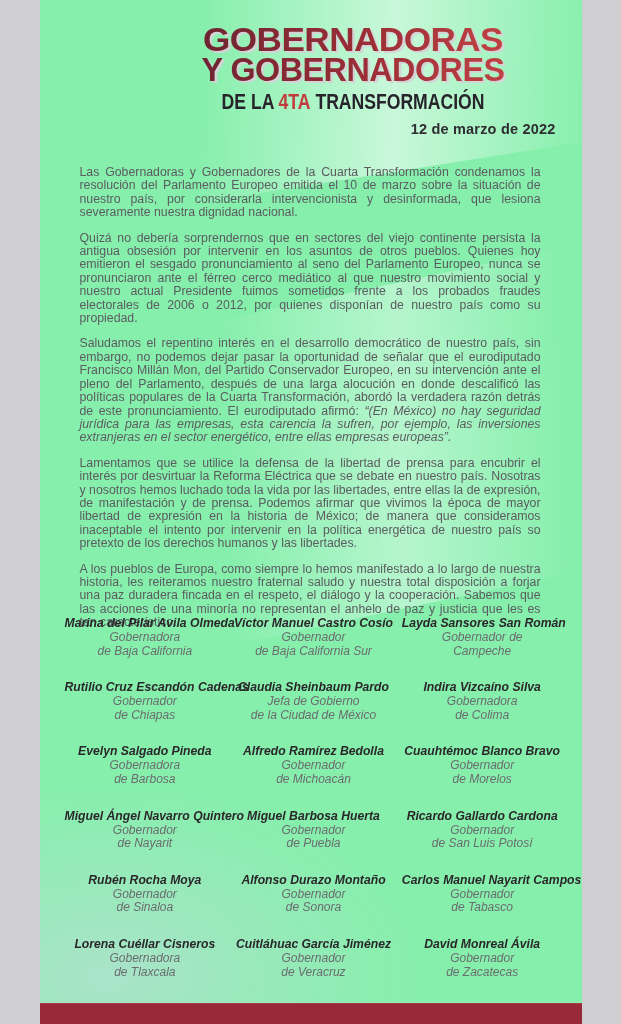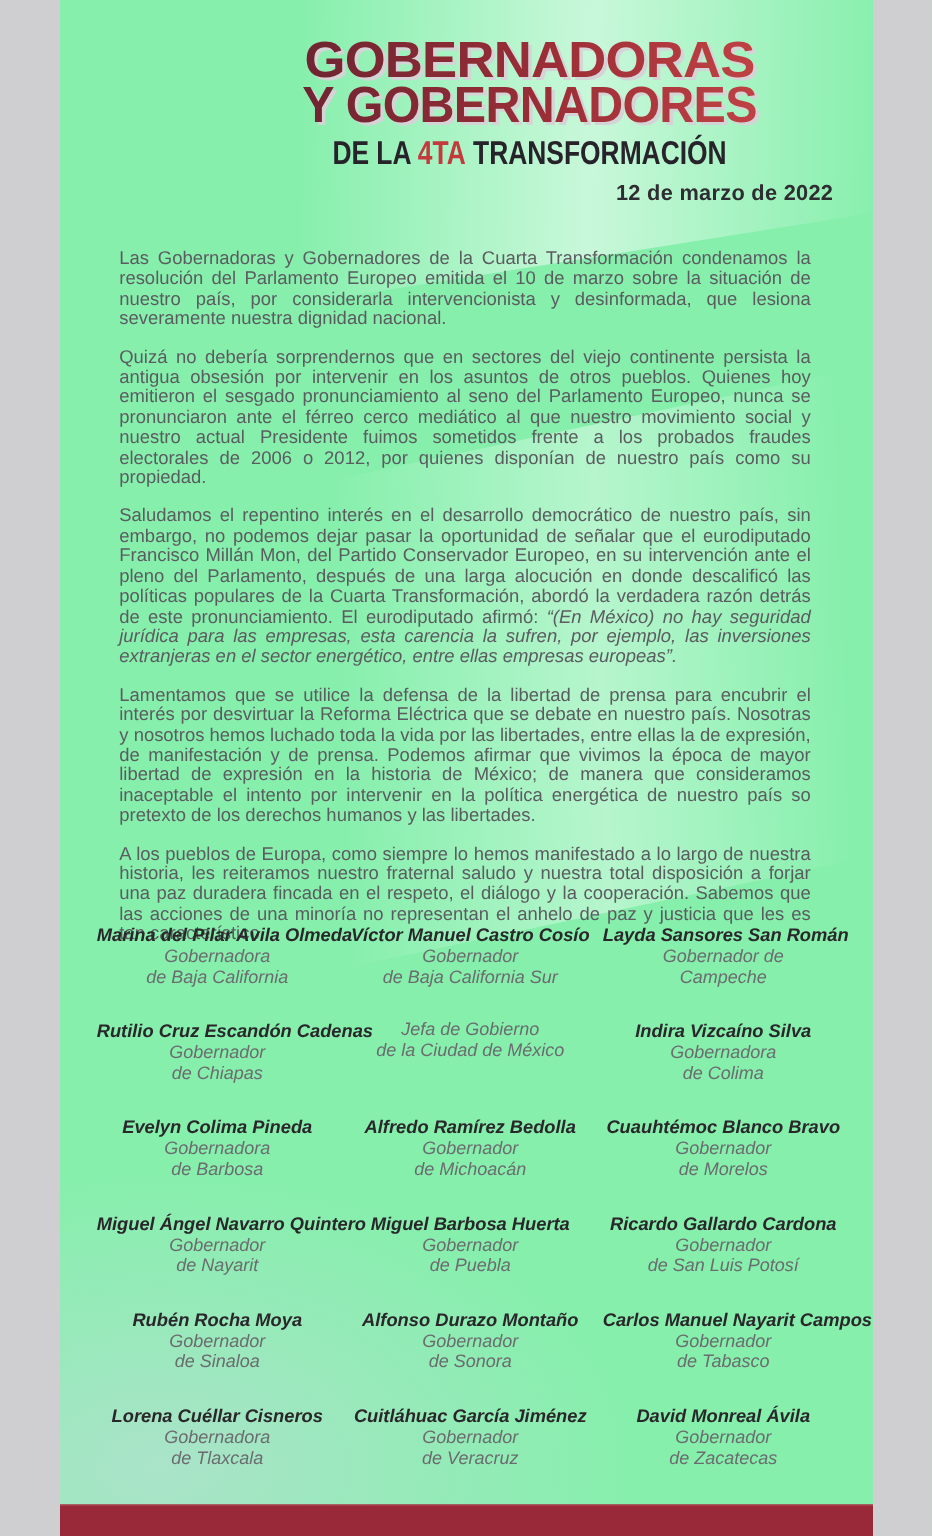--- a/index.html
+++ b/index.html
@@ -105,30 +105,31 @@
       <div class="nm">Layda Sansores San Román</div>
       <div class="tt">Gobernador de</div>
       <div class="tt">Campeche</div>
     </div>
     <div class="cell">
       <div class="nm">Rutilio Cruz Escandón Cadenas</div>
       <div class="tt">Gobernador</div>
       <div class="tt">de Chiapas</div>
     </div>
     <div class="cell">
+      <div class="nm">Claudia Sheinbaum Pardo</div>
       <div class="tt">Jefa de Gobierno</div>
       <div class="tt">de la Ciudad de México</div>
     </div>
     <div class="cell">
       <div class="nm">Indira Vizcaíno Silva</div>
       <div class="tt">Gobernadora</div>
       <div class="tt">de Colima</div>
     </div>
     <div class="cell">
-      <div class="nm">Evelyn Colima Pineda</div>
+      <div class="nm">Evelyn Salgado Pineda</div>
       <div class="tt">Gobernadora</div>
       <div class="tt">de Barbosa</div>
     </div>
     <div class="cell">
       <div class="nm">Alfredo Ramírez Bedolla</div>
       <div class="tt">Gobernador</div>
       <div class="tt">de Michoacán</div>
     </div>
     <div class="cell">
       <div class="nm">Cuauhtémoc Blanco Bravo</div>

